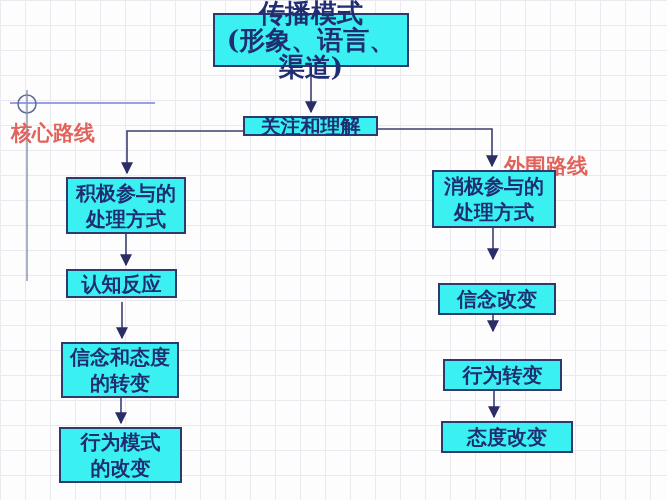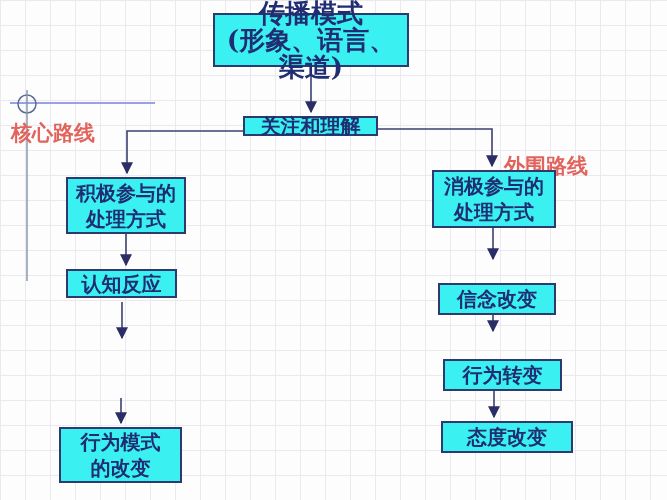--- a/index.html
+++ b/index.html
@@ -100,20 +100,22 @@
 
   <div class="route-label route-label-core">核心路线</div>
 
   <div class="route-label route-label-peripheral">外围路线</div>
 
   <div class="node node-core-processing">积极参与的
 处理方式</div>
 
   <div class="node node-cognitive-response">认知反应</div>
 
+  <div class="node node-belief-attitude">信念和态度
+的转变</div>
 
   <div class="node node-behavior-pattern">行为模式
 的改变</div>
 
   <div class="node node-peripheral-processing">消极参与的
 处理方式</div>
 
   <div class="node node-belief-change">信念改变</div>
 
   <div class="node node-behavior-change">行为转变</div>

